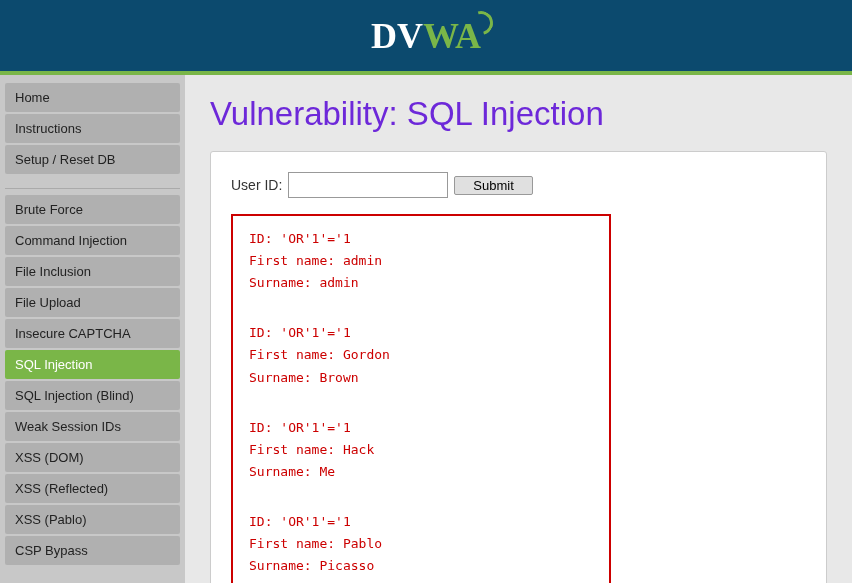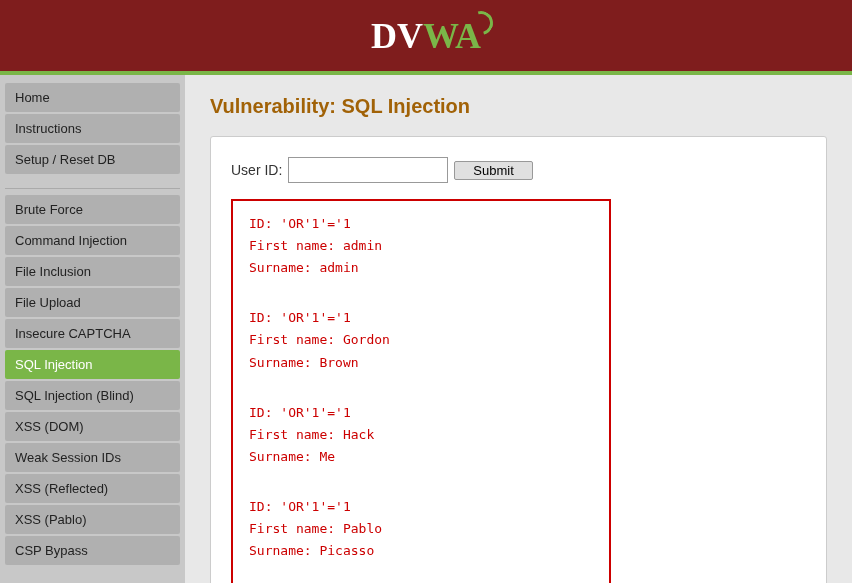--- a/index.html
+++ b/index.html
@@ -1,20 +1,20 @@
 <!DOCTYPE html>
 <html><head>
   <meta charset="utf-8">
   <style>
     * { margin: 0; padding: 0; box-sizing: border-box; }
     body { font-family: Arial, sans-serif; font-size: 14px; background: #d4d4d4; }
 
     
     #header {
-      background: #7f1d1d;
+      background: #0c4a6e;
       height: 75px;
       display: flex;
       align-items: center;
       justify-content: center;
       border-bottom: 4px solid #7ab648;
     }
     #header .logo {
       font-size: 36px;
       font-weight: bold;
       color: white;
@@ -78,23 +78,23 @@
       margin: 4px 0 6px 0;
     }
 
     
     #main {
       flex: 1;
       padding: 20px 25px;
       background: #e8e8e8;
     }
     #main h1 {
-      font-size: 20px;
-      font-weight: bold;
-      color: #a16207;
+      font-size: 33px;
+      font-weight: normal;
+      color: #6d28d9;
       margin-bottom: 18px;
     }
 
     
     .content-box {
       background: white;
       border: 1px solid #ccc;
       border-radius: 3px;
       padding: 20px;
       margin-bottom: 20px;
@@ -158,22 +158,22 @@
     <div class="sidebar-spacer"></div>
     <div class="sidebar-divider"></div>
 
     <button class="sidebar-btn">Brute Force</button>
     <button class="sidebar-btn">Command Injection</button>
     <button class="sidebar-btn">File Inclusion</button>
     <button class="sidebar-btn">File Upload</button>
     <button class="sidebar-btn">Insecure CAPTCHA</button>
     <button class="sidebar-btn active">SQL Injection</button>
     <button class="sidebar-btn">SQL Injection (Blind)</button>
+    <button class="sidebar-btn">Weak Session IDs</button>
     <button class="sidebar-btn">XSS (DOM)</button>
-    <button class="sidebar-btn">Weak Session IDs</button>
     <button class="sidebar-btn">XSS (Reflected)</button>
     <button class="sidebar-btn">XSS (Pablo)</button>
     <button class="sidebar-btn">CSP Bypass</button>
 
   </nav>
 
   <main id="main">
     <h1>Vulnerability: SQL Injection</h1>
 
     <div class="content-box">

